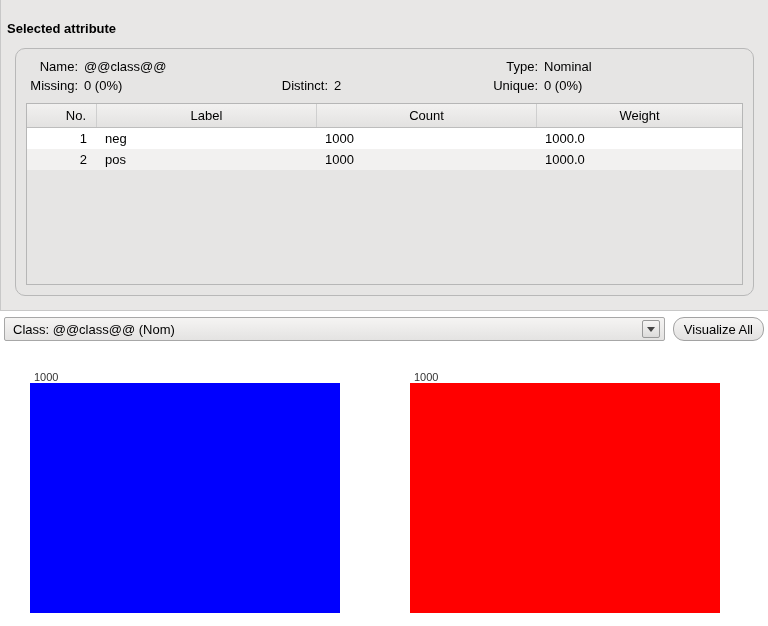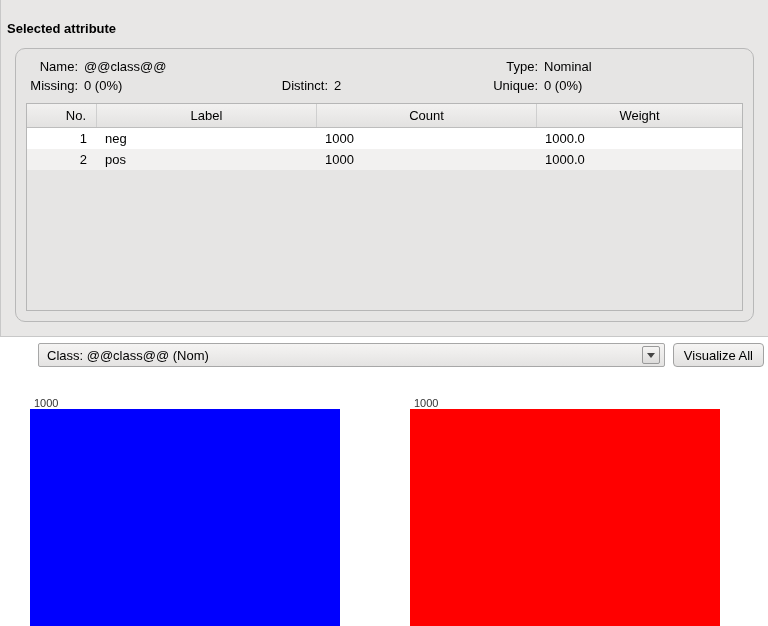--- a/index.html
+++ b/index.html
@@ -39,21 +39,21 @@
   .meta-row .meta-pair { display: flex; }
   .meta-label { color: #000; text-align: right; min-width: 58px; padding-right: 6px; }
   .meta-value { color: #000; }
   .meta-col1 { width: 250px; }
   .meta-col2 { width: 210px; }
   .meta-col3 { flex: 1; }
   .table-wrap {
     margin-top: 8px;
     border: 1px solid #b6b6b6;
     background: #e6e5e4;
-    height: 208px;
+    height: 182px;
     overflow: hidden;
   }
   .table-head {
     display: grid;
     grid-template-columns: 70px 220px 220px 1fr;
     background: linear-gradient(#f2f1f0,#e3e2e1);
     border-bottom: 1px solid #bdbdbd;
     font-size: 13px;
   }
   .table-head > div {
@@ -85,34 +85,33 @@
   .dropdown {
     flex: 1;
     display: flex;
     align-items: center;
     background: linear-gradient(#f5f4f3,#e4e3e2);
     border: 1px solid #a7a7a7;
     border-radius: 2px;
     height: 24px;
     padding: 0 4px 0 8px;
     font-size: 13px;
-    margin-left: 34px;
   }
   .dropdown .dd-label { flex: 1; }
   .dropdown .dd-button {
     width: 18px; height: 18px;
     display: flex; align-items: center; justify-content: center;
     border: 1px solid #999;
     background: linear-gradient(#f6f5f4,#dcdbda);
     border-radius: 2px;
   }
   .btn {
     background: linear-gradient(#f6f5f4,#e2e1e0);
     border: 1px solid #a2a2a2;
-    border-radius: 4px;
+    border-radius: 11px;
     height: 24px;
     padding: 0 10px;
     font-size: 13px;
     display: flex; align-items: center;
   }
 
   .chart-area {
     background: #ffffff;
     padding: 16px 0 0 0;
     height: 276px;

